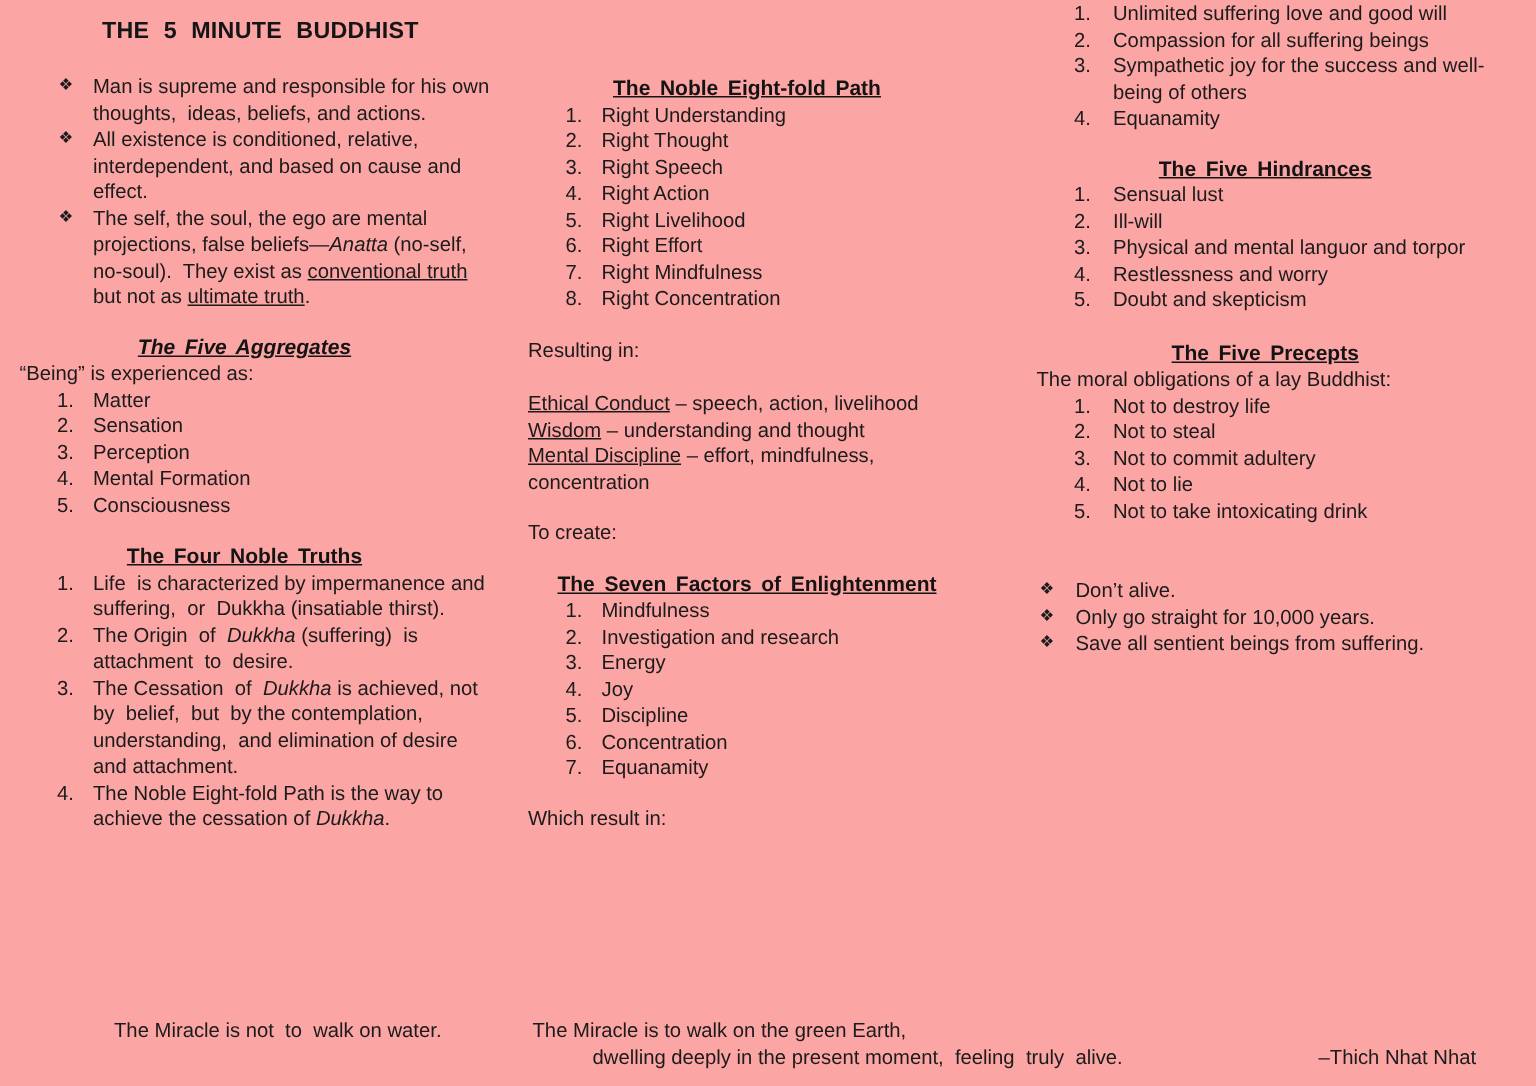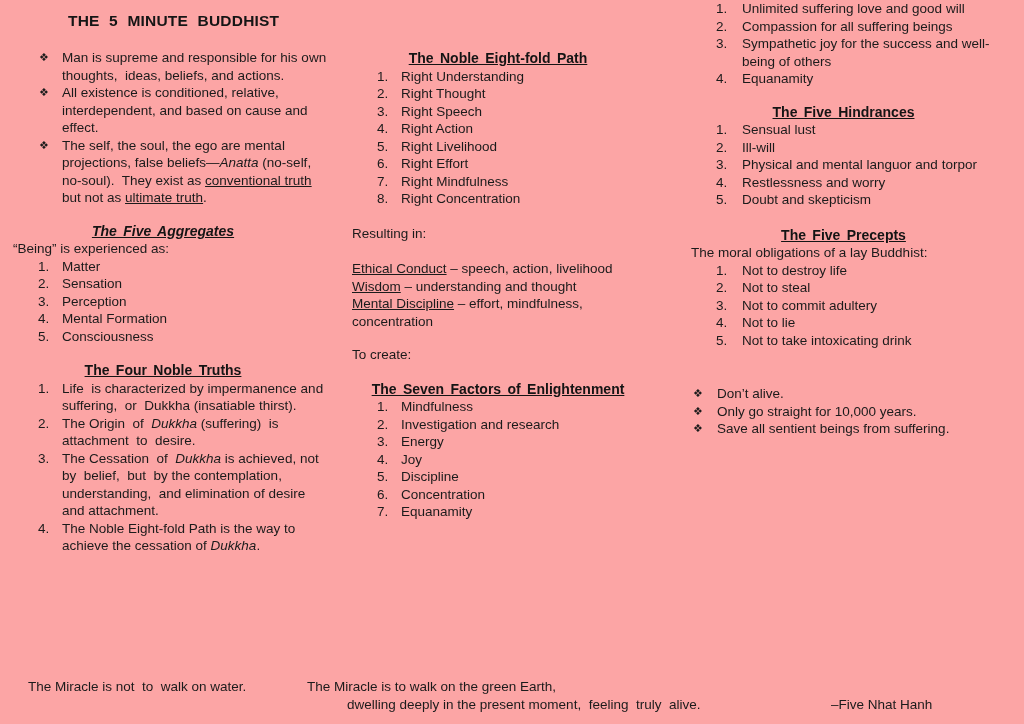--- a/index.html
+++ b/index.html
@@ -54,21 +54,21 @@
   .col2 .p-resulting { margin-top:17px; }
   .col2 .results   { margin-top:18px; }
   .col2 .p-tocreate{ margin-top:16px; }
   .col2 .h-seven   { margin-top:17px; }
   .col2 .p-which   { margin-top:16px; }
   .col3 .h-sublime { margin-top:50px; }
   .col3 .h-hind    { margin-top:16px; }
   .col3 .h-precepts{ margin-top:18px; }
   .col3 .closing   { margin-top:36px; }
 
-  .footer .fq { position:absolute; white-space:pre-wrap; }
+  .footer .fq { position:absolute; white-space:pre-wrap;margin-left:48px; }
   .fq1a { left:28px;  top:678px; }
   .fq1b { left:307px; top:678px; }
   .fq2  { left:347px; top:696px; }
   .fattr{ left:831px; top:696px; }
 </style>
 </head>
 <body>
 
 <div class="page">
 
@@ -213,20 +213,21 @@
         <li>
           <span class="num">6.</span>
           <span class="txt">Concentration</span>
         </li>
         <li>
           <span class="num">7.</span>
           <span class="txt">Equanamity</span>
         </li>
       </ol>
 
+    <p class="plain p-which">Which result in:</p>
   </section>
 
   <section class="col col3">
     <ol class="numlist">
 
     <li>
           <span class="num">1.</span>
           <span class="txt">Unlimited suffering love and good will</span>
         </li>
         <li>
@@ -308,16 +309,16 @@
           <span class="bullet">❖</span>
           <span class="txt"><span>Save all sentient beings from suffering.</span></span>
         </li>
       </ul>
   </section>
 
   <div class="footer">
     <span class="fq fq1a">The Miracle is not  to  walk on water.</span>
     <span class="fq fq1b">The Miracle is to walk on the green Earth,</span>
     <span class="fq fq2">dwelling deeply in the present moment,  feeling  truly  alive.</span>
-    <span class="fq fattr">–Five Nhat Hanh</span>
+    <span class="fq fattr">–Thich Nhat Nhat</span>
   </div>
 
 </div>
 
 </body></html>

